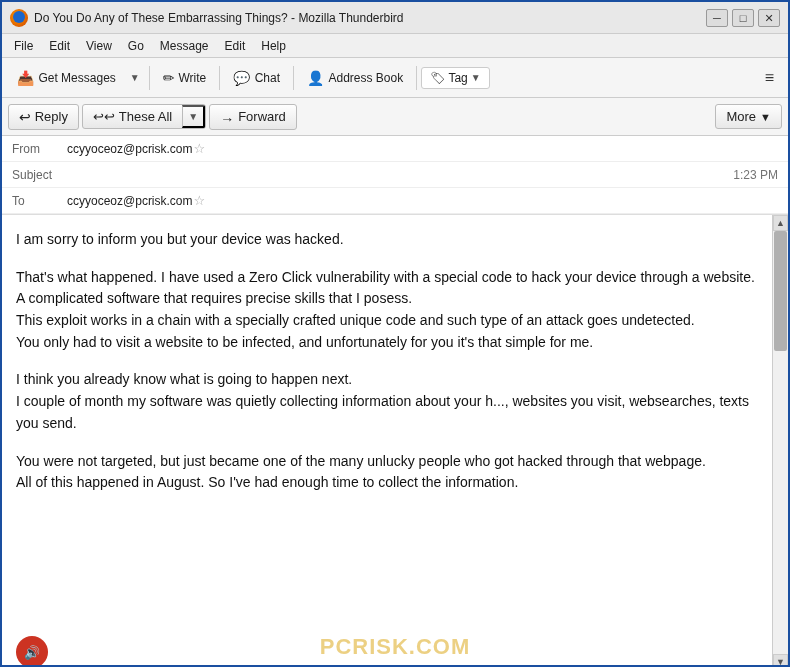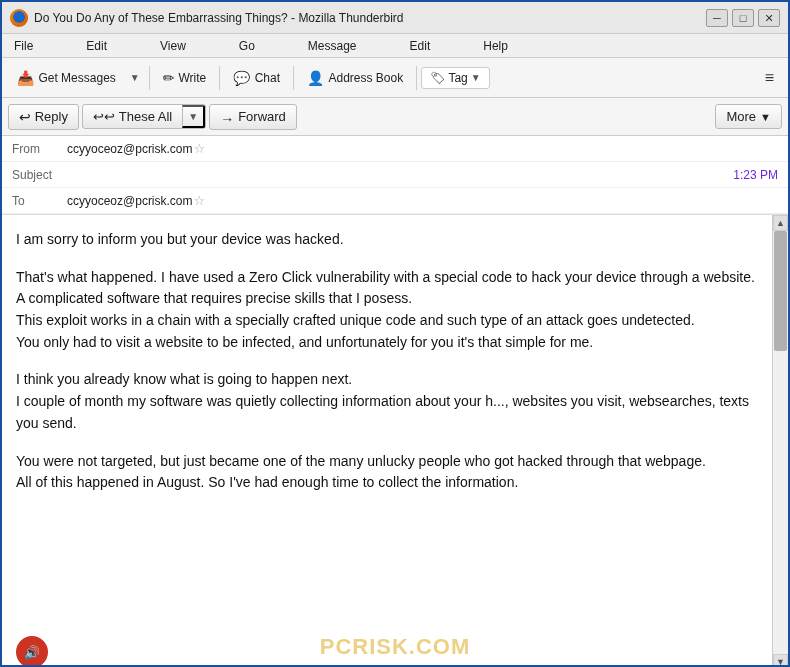--- a/index.html
+++ b/index.html
@@ -58,21 +58,20 @@
     }
 
     
     .menu-bar {
       background: #f0f0f0;
       display: flex;
       align-items: center;
       padding: 2px 4px;
       border-bottom: 1px solid #ccc;
       height: 24px;
-      gap: 37px;
     }
     .menu-item {
       padding: 2px 8px;
       font-size: 12px;
       cursor: pointer;
       color: #222;
       border-radius: 2px;
     }
 
     
@@ -228,21 +227,21 @@
       color: #111;
     }
     .star-icon {
       color: #aaa;
       cursor: pointer;
       font-size: 13px;
     }
     .time-right {
       margin-left: auto;
       font-size: 12px;
-      color: #6d28d9;
+      color: #737373;
     }
 
     
     .email-body-container {
       position: relative;
       overflow: hidden;
       height: calc(667px - 32px - 24px - 40px - 38px - 78px);
       background: #fff;
     }
     .email-body {

